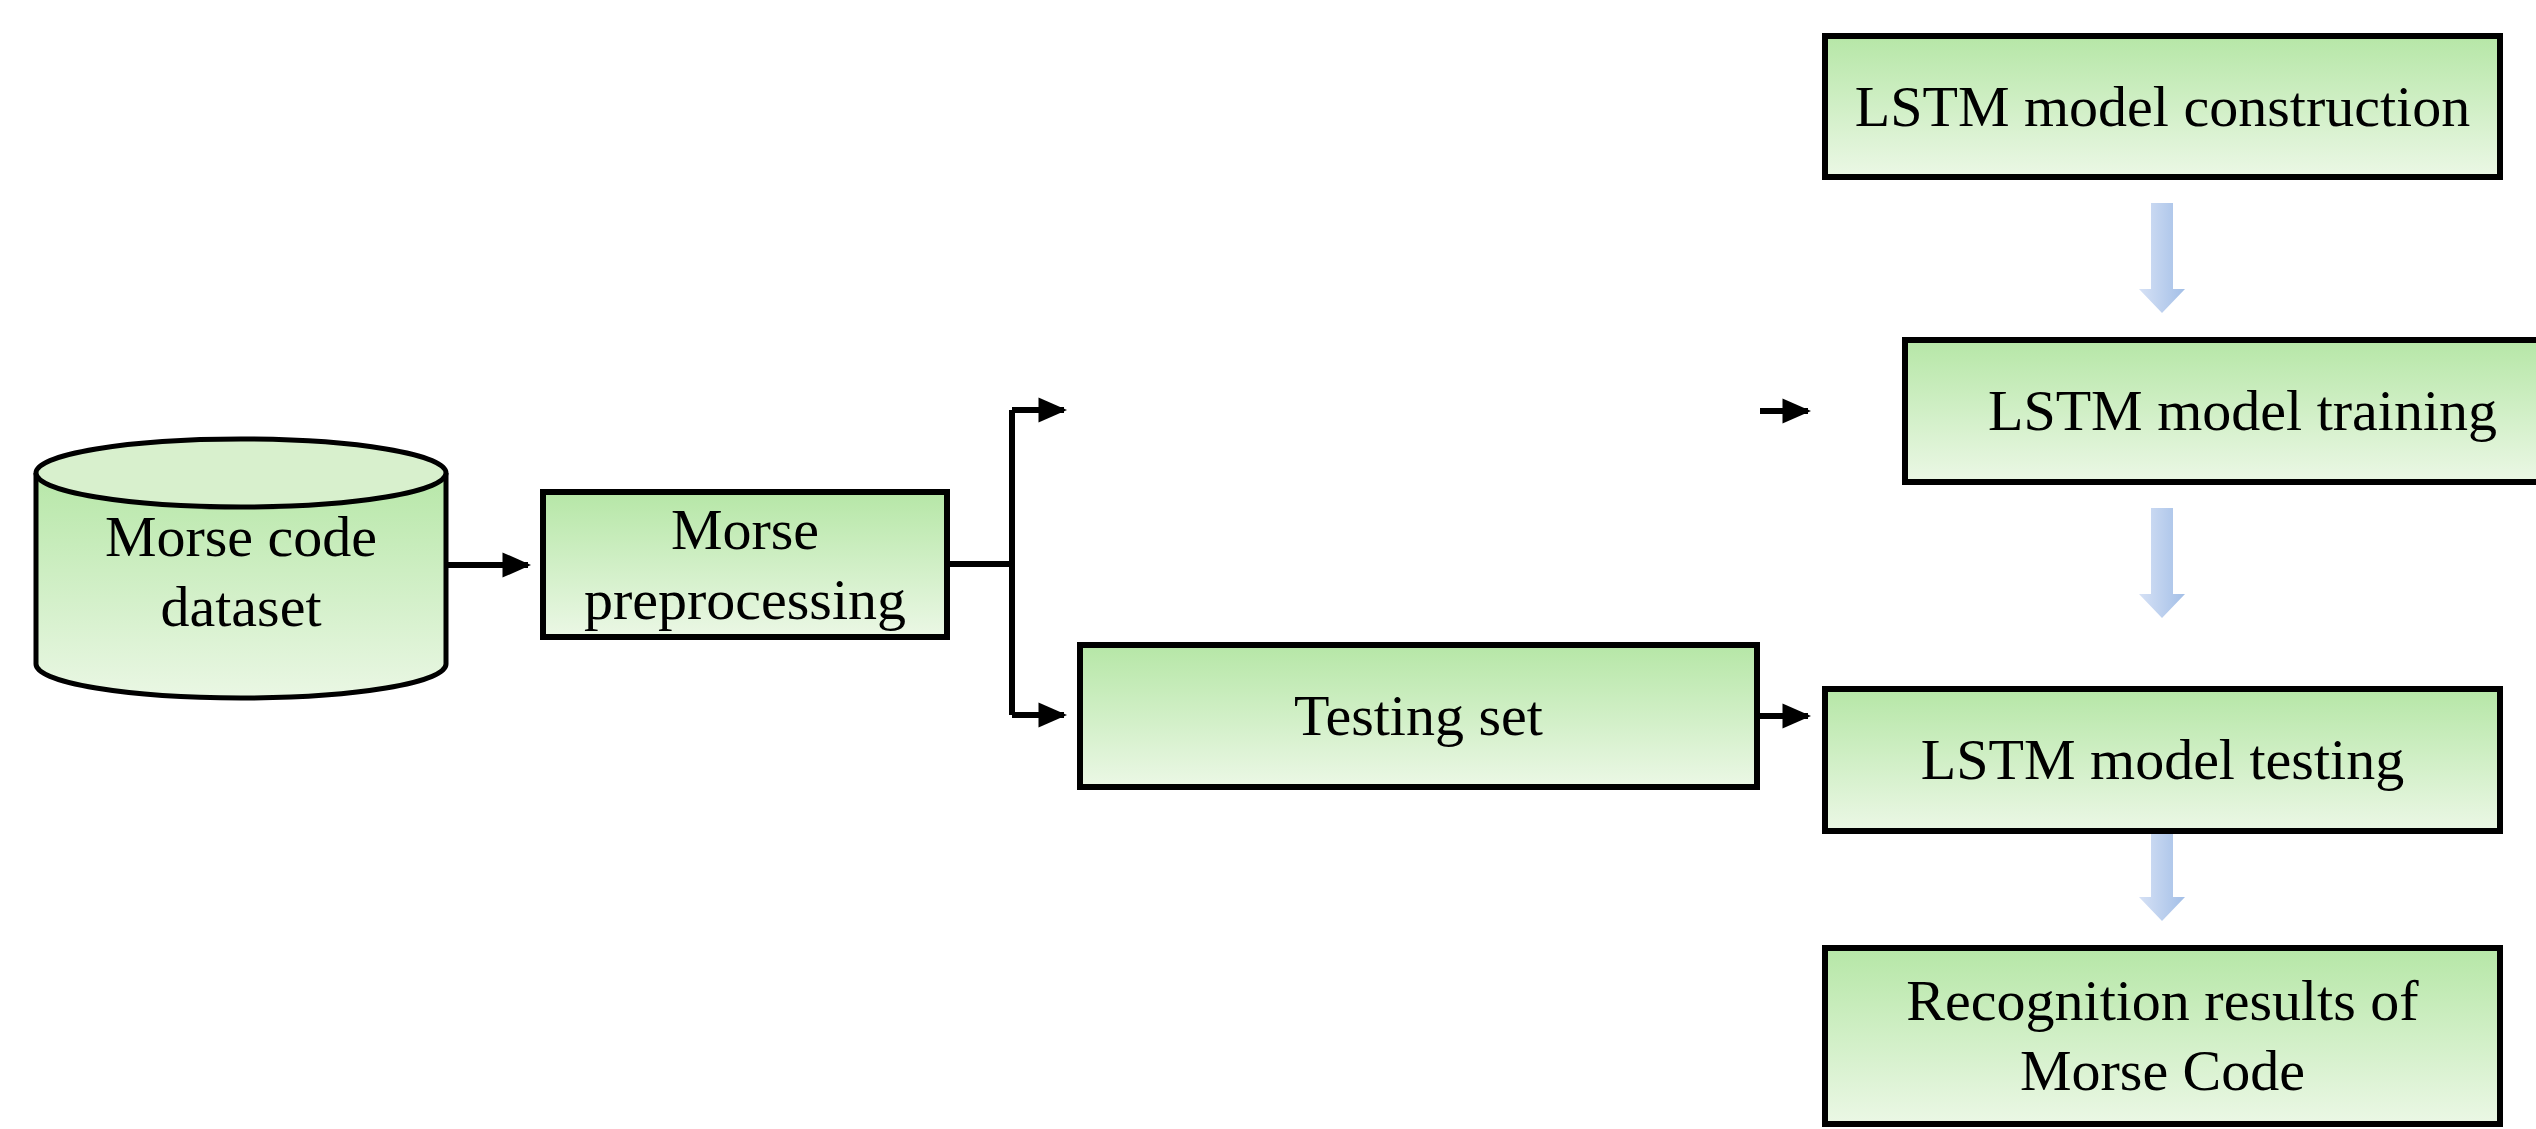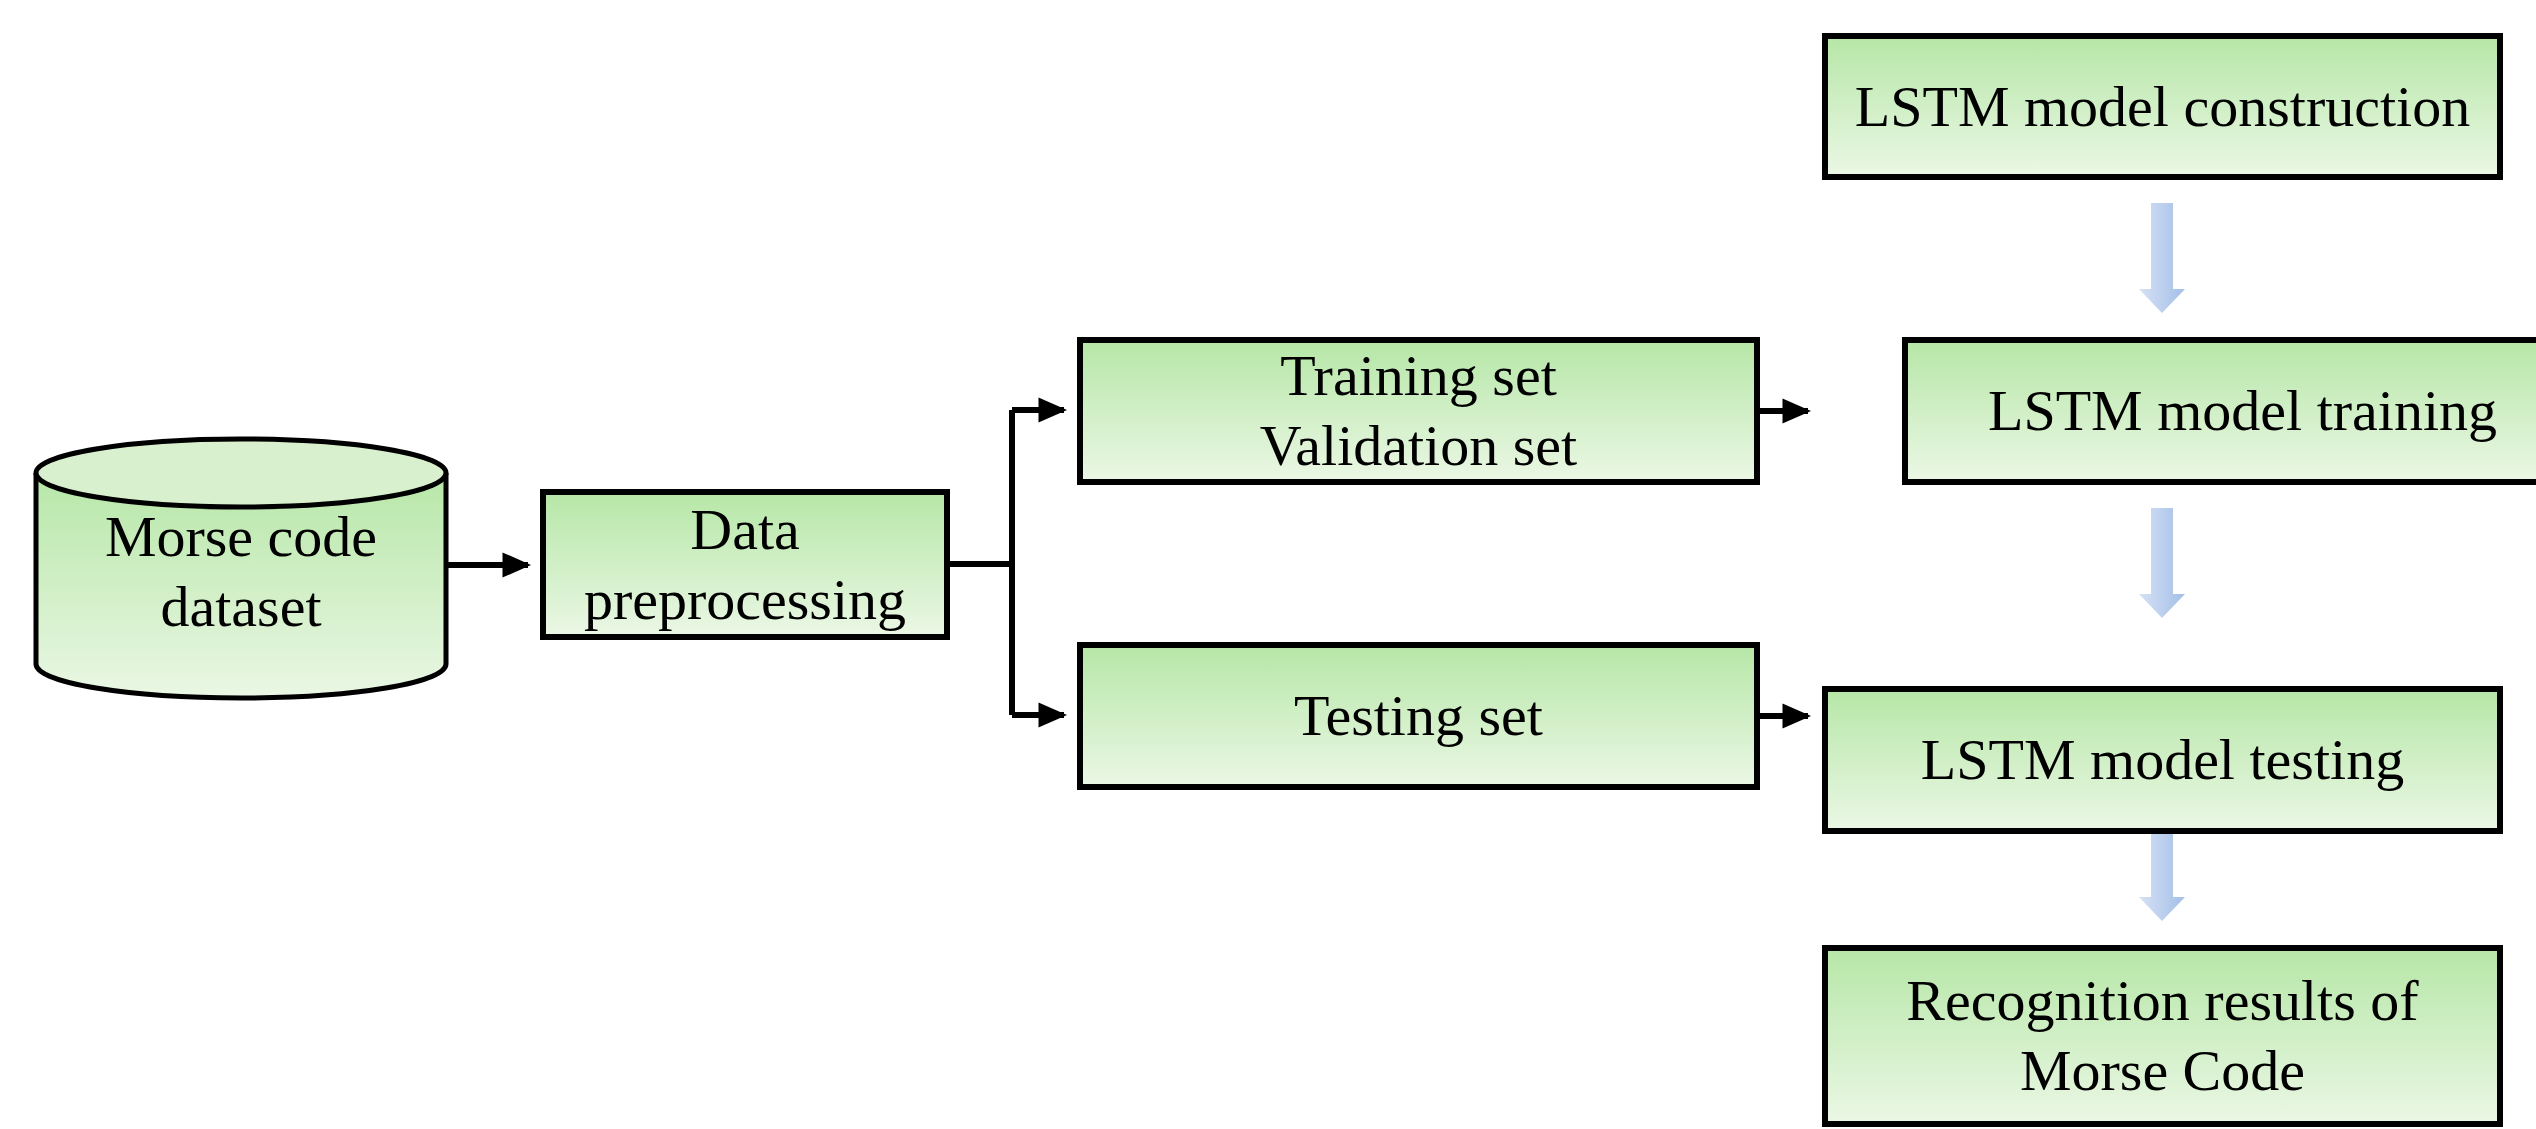--- a/index.html
+++ b/index.html
@@ -81,25 +81,23 @@
     <path d="M1760,716 H1808" stroke="#000000" stroke-width="6" fill="none" marker-end="url(#arrowhead)"></path>
 
     <path d="M2151,203 H2173 V289 H2185 L2162,313 L2139,289 H2151 Z" fill="url(#gradBlue)"></path>
     <path d="M2151,508 H2173 V594 H2185 L2162,618 L2139,594 H2151 Z" fill="url(#gradBlue)"></path>
     <path d="M2151,813 H2173 V897 H2185 L2162,921 L2139,897 H2151 Z" fill="url(#gradBlue)"></path>
   </svg>
 
   <div class="node-label-only" id="node-dataset-label">Morse code
 dataset</div>
 
-  <div class="node" id="node-preprocessing">Data
+  <div class="node" id="node-preprocessing">Morse
 preprocessing</div>
 
-  <div class="node" id="node-train-val">Training set
-Validation set</div>
 
   <div class="node" id="node-testing-set">Testing set</div>
 
   <div class="node" id="node-construction">LSTM model construction</div>
 
   <div class="node" id="node-training">LSTM model training</div>
 
   <div class="node" id="node-testing">LSTM model testing</div>
 
   <div class="node" id="node-results">Recognition results of

